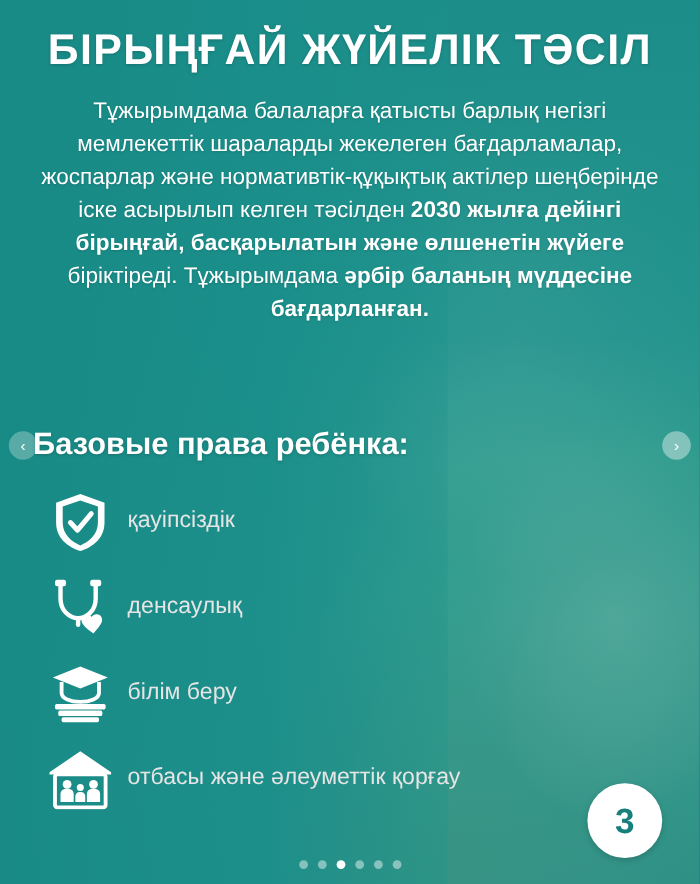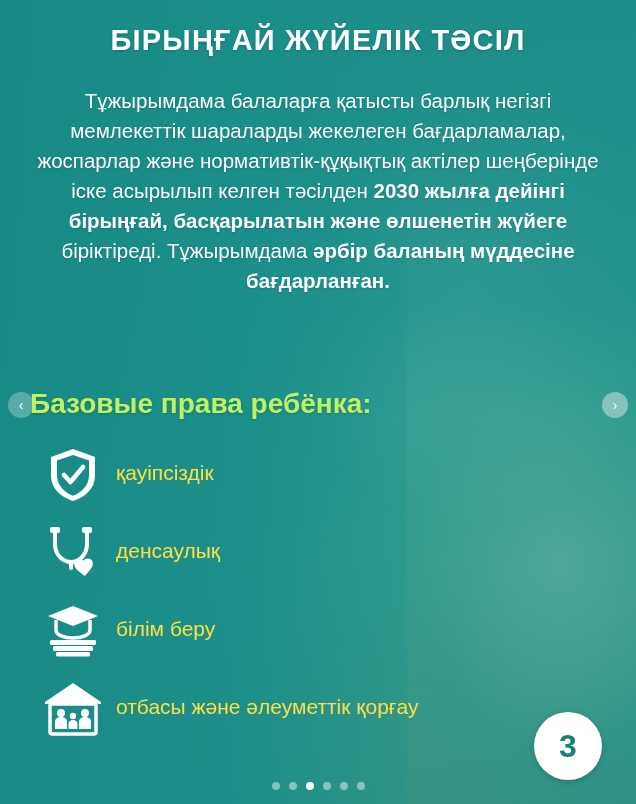--- a/index.html
+++ b/index.html
@@ -31,61 +31,61 @@
   .left-veil {
     position: absolute; left:0; top:0; bottom:0; width: 64%;
     background: linear-gradient(90deg, rgba(24,138,134,0.96) 0%, rgba(26,142,138,0.9) 60%, rgba(28,146,140,0.3) 100%);
   }
   .content { position: absolute; inset: 0; }
 
   .title {
     position: absolute; top: 24px; left: 0; right: 0;
     text-align: center;
     color: #ffffff;
-    font-size: 29px;
+    font-size: 39px;
     font-weight: bold;
     letter-spacing: 1.2px;
     text-transform: uppercase;
     text-shadow: 0 1px 3px rgba(0,0,0,0.18);
   }
 
   .paragraph {
     position: absolute; top: 86px; left: 26px; width: 584px;
     text-align: center;
     color: #ffffff;
     font-size: 20.5px;
     line-height: 30px;
     text-shadow: 0 1px 2px rgba(0,0,0,0.15);
   }
   .paragraph b { font-weight: bold; }
 
   .subtitle {
     position: absolute; top: 388px; left: 30px;
-    color: #bef264;
+    color: #ffffff;
     font-size: 28px;
     font-weight: bold;
     text-shadow: 0 1px 3px rgba(0,0,0,0.2);
   }
 
   .rights-list {
     position: absolute; top: 444px; left: 30px; width: 470px;
   }
   .right-item {
     display: flex;
     align-items: flex-start;
     min-height: 68px;
     margin-bottom: 10px;
   }
   .right-icon {
     width: 86px; flex: 0 0 86px;
     display: flex; align-items: center; justify-content: center;
     padding-top: 2px;
   }
   .right-label {
-    color: #fde047;
+    color: #e5e5e5;
     font-size: 21px;
     line-height: 30px;
     padding-top: 14px;
     max-width: 340px;
   }
 
   .arrow {
     position: absolute;
     width: 26px; height: 26px;
     border-radius: 50%;

